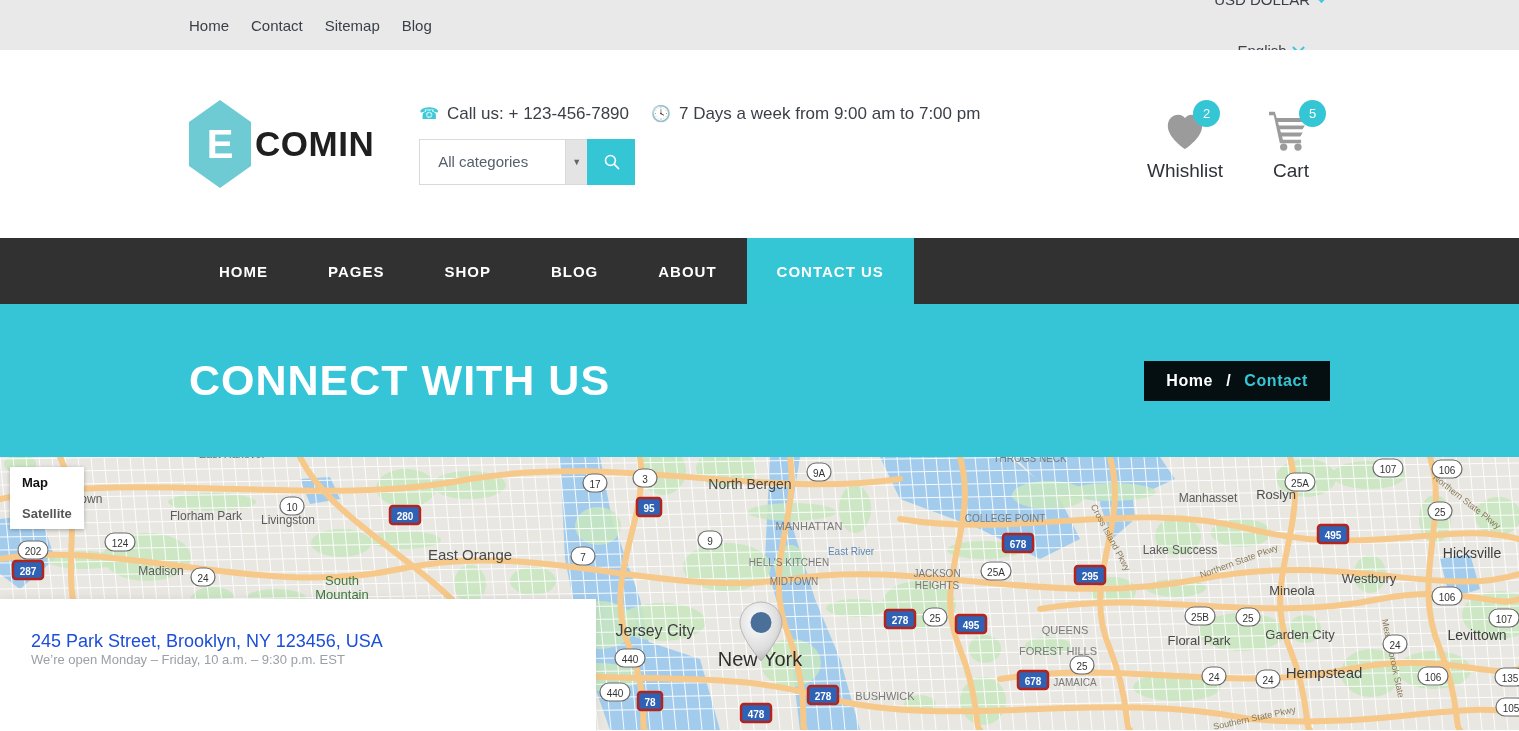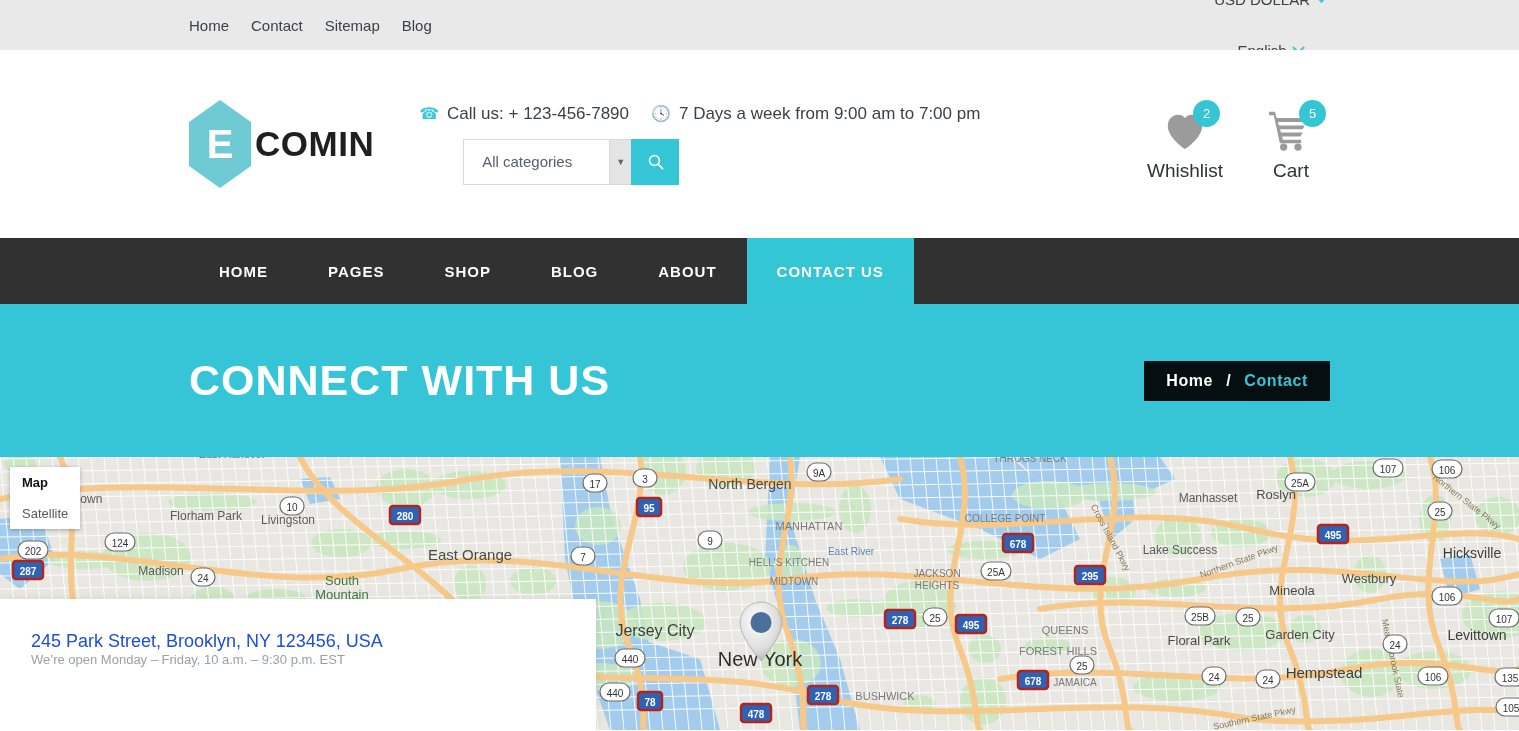--- a/index.html
+++ b/index.html
@@ -49,21 +49,21 @@
   }
 
   .header-center { margin-left:45px; width:660px; }
   .contactline {
     display:flex; align-items:center; gap:22px;
     font-size:17px; color:#3a3f48; margin-bottom:15px;
   }
   .contactline .ci { display:flex; align-items:center; gap:8px; }
   .ico-teal { color:#3fc9d8; font-size:16px; line-height:1; }
 
-  .searchbar { display:flex; height:46px; width:658px;margin-left:44px; }
+  .searchbar { display:flex; height:46px; width:658px; }
   .cat-select {
     width:168px; border:1px solid #d9d9d9; border-right:none;
     background:#fff; display:flex; align-items:center;
     font-size:15px; color:#55606d; padding-left:18px; position:relative;
     cursor:pointer;
   }
   .cat-arrow {
     position:absolute; right:0; top:0; bottom:0; width:22px;
     background:#e4e4e4; border-left:1px solid #d9d9d9;
     display:flex; align-items:center; justify-content:center;
@@ -129,21 +129,21 @@
     position:relative; height:273px; width:1519px; overflow:hidden;
     background:#e8e6e1;
   }
   .map svg { position:absolute; top:0; left:0; }
   .map-toggle {
     position:absolute; top:10px; left:10px; z-index:20;
     background:#fff; display:flex; box-shadow:0 1px 4px rgba(0,0,0,.3);
     font-size:13px;
     flex-direction:column;
   }
-  .mt-btn { padding:8px 12px; cursor:pointer; color:#565656; }
+  .mt-btn { padding:8px 12px; cursor:pointer; color:#565656;font-weight:bold; }
   .mt-btn.active { color:#111; font-weight:bold; }
 
   .pin { position:absolute; left:738px; top:601px; z-index:15; }
 
   .addr-card {
     position:absolute; left:0; top:599px; width:596px; height:132px;
     background:#fff; z-index:18;
     padding:32px 0 0 31px; box-shadow:0 0 10px rgba(0,0,0,.08);
   }
   .addr-main { font-size:18px; color:#1d4ed8; font-weight:normal; }

